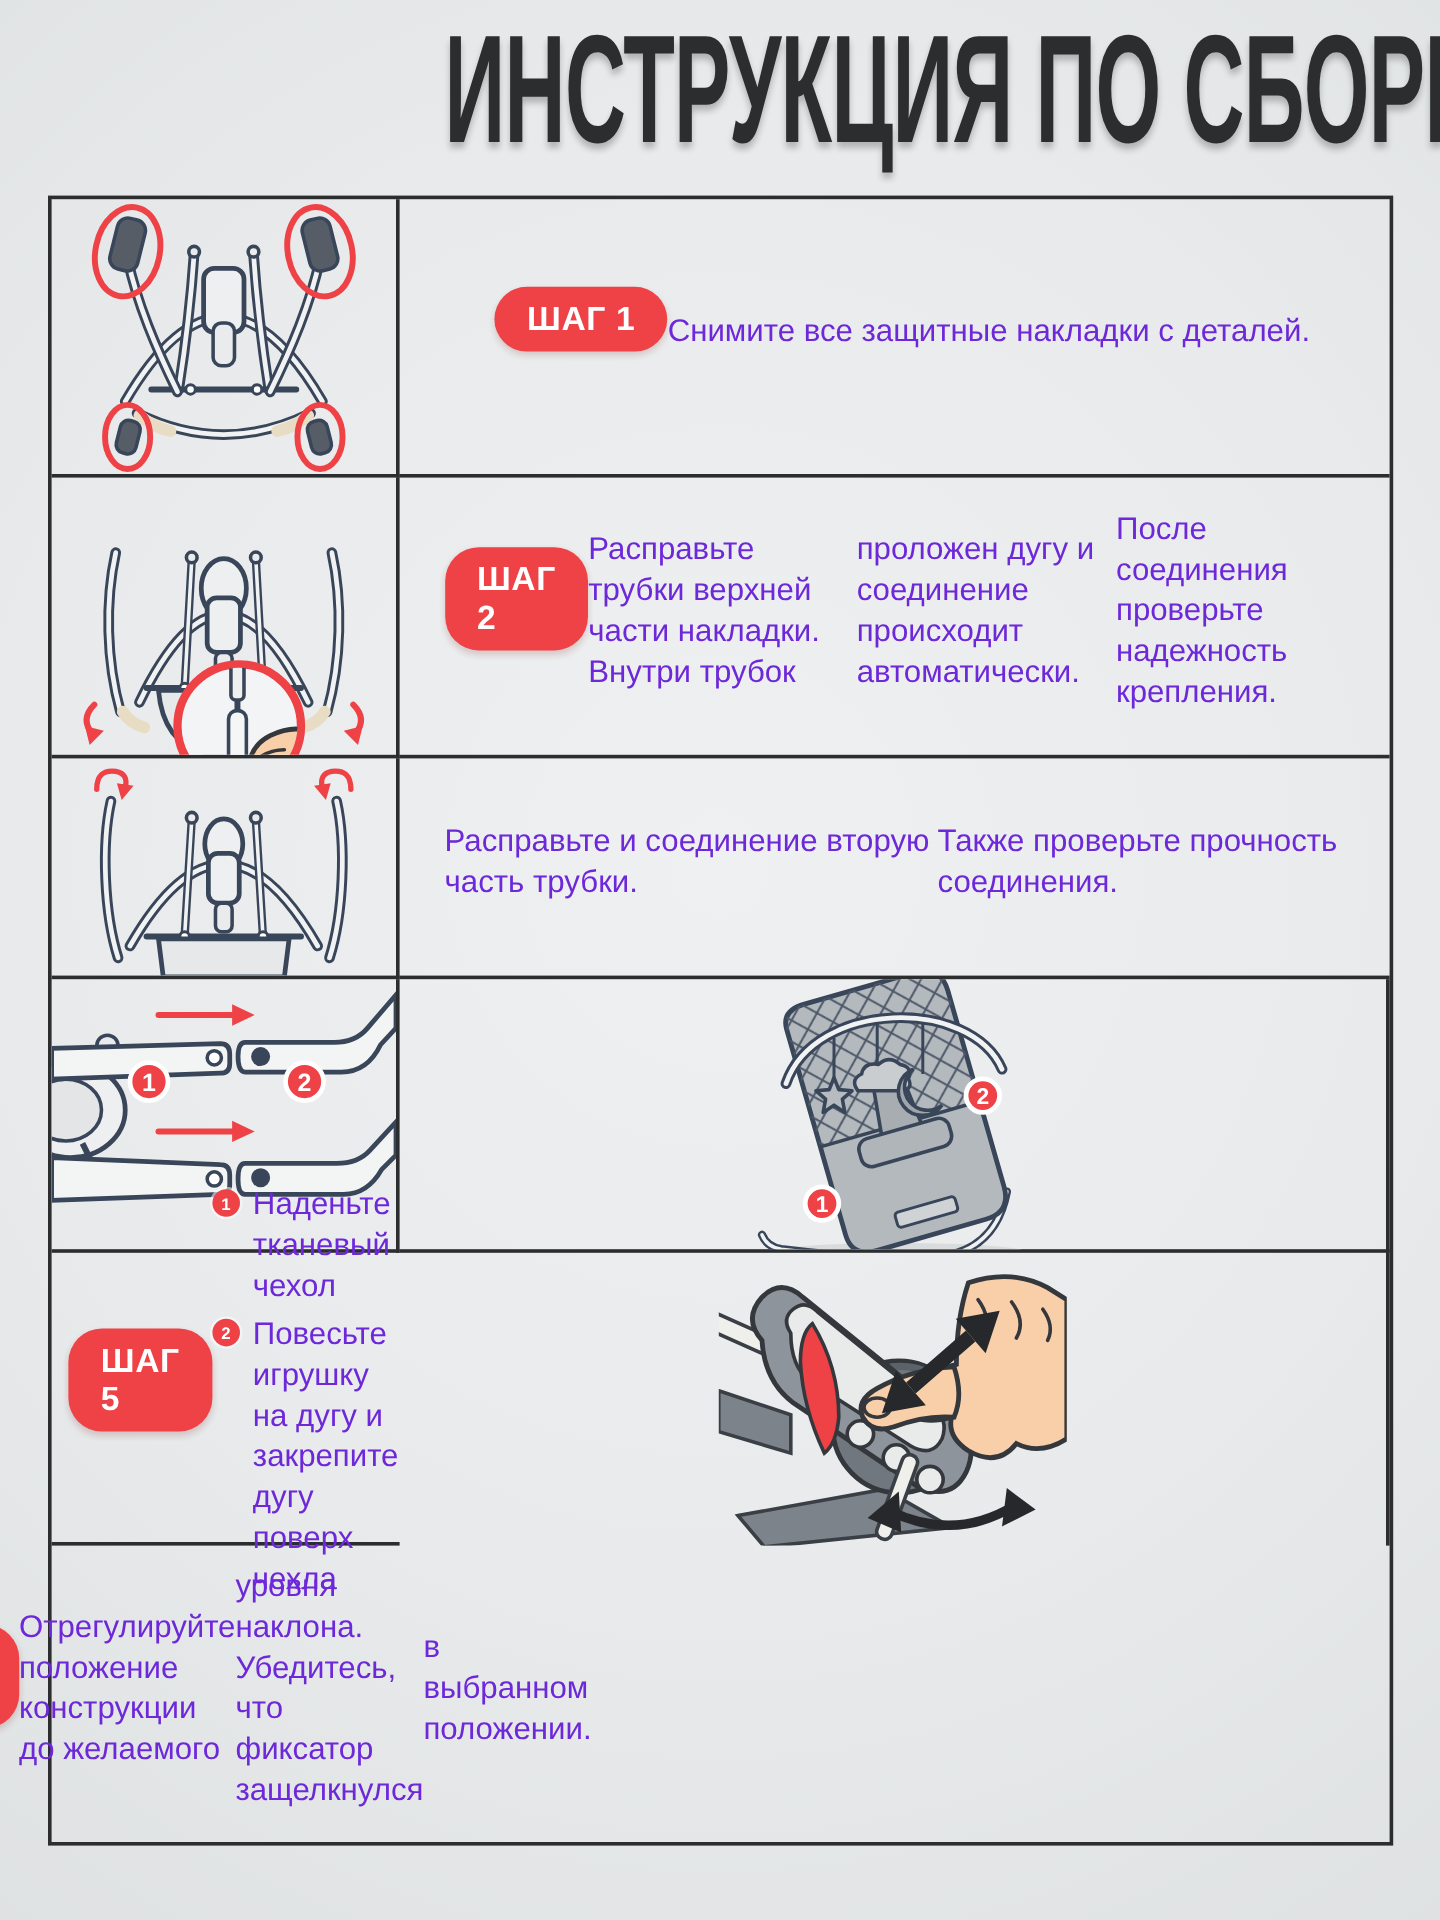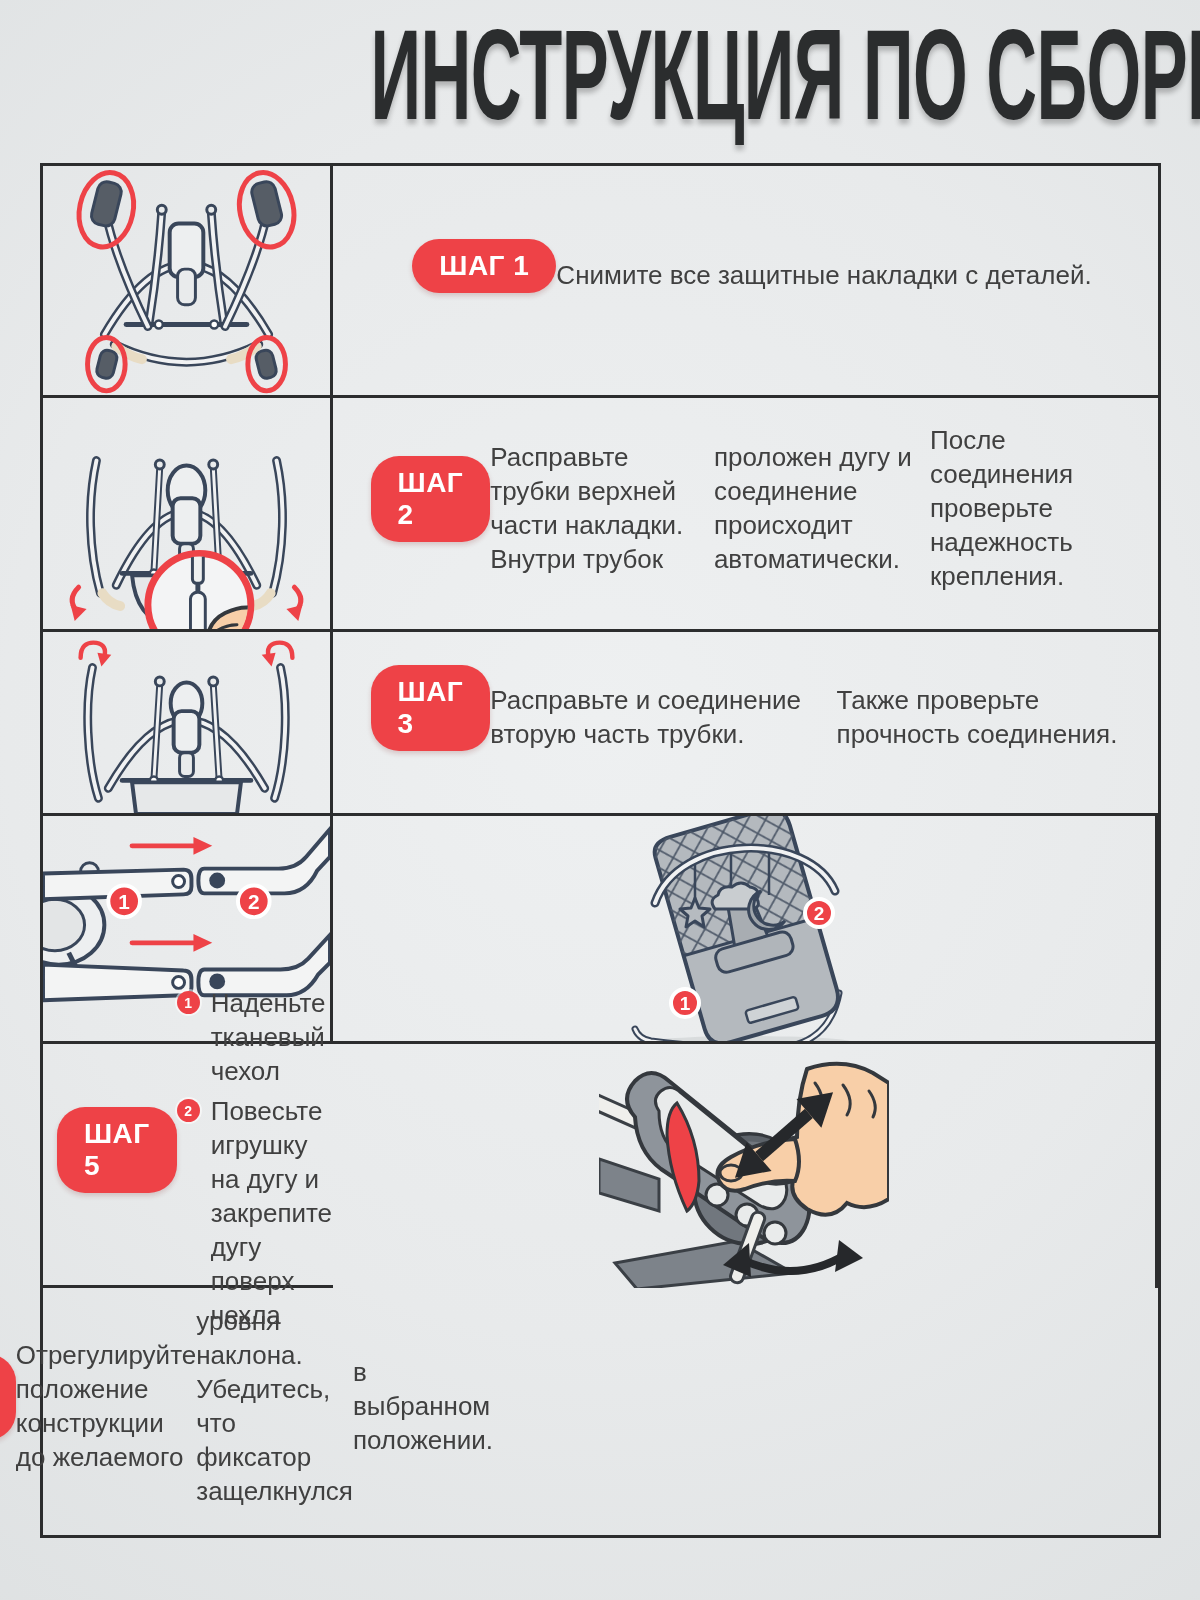--- a/index.html
+++ b/index.html
@@ -30,21 +30,21 @@
   .illus { border-right:3px solid #2c2d2e; display:flex; align-items:center; justify-content:center; overflow:hidden; }
   .rb { border-bottom:3px solid #2c2d2e; }
   .txt { display:flex; flex-direction:row; justify-content:center; align-items:center; padding:10px 24px 21px 38px; }
   .badge {
     display:inline-flex; align-items:center; justify-content:center;
     background:#ee4247; color:#fff; font-weight:700; font-size:28px;
     padding:11px 27px; border-radius:28px; letter-spacing:0.5px;
     box-shadow:0 3px 5px rgba(120,20,20,0.18);
     margin-bottom:18px;
   }
-  .line { font-size:26px; line-height:34px; color:#404040; }
+  .line { font-size:26px; line-height:34px; color:#6d28d9; }
   .bullets { display:flex; flex-direction:column; gap:6px; }
   .bullet { display:flex; align-items:flex-start; gap:11px; font-size:26px; line-height:34px; }
   .mini-num {
     flex:0 0 auto; width:23px; height:23px; margin-top:5px;
     background:#ee4247; color:#fff; border-radius:50%;
     display:inline-flex; align-items:center; justify-content:center;
     font-size:14px; font-weight:700;
     box-shadow:0 0 0 2px rgba(255,255,255,0.55);
   }
   svg { display:block; }
@@ -187,21 +187,20 @@
         <ellipse cx="145" cy="72" rx="16" ry="21" class="part"></ellipse>
         <rect x="132" y="80" width="26" height="42" rx="8" class="part"></rect>
         <rect x="138" y="122" width="14" height="24" rx="5" class="part3"></rect>
         <path class="bar" d="M80,150 L210,150"></path>
         <circle cx="112" cy="150" r="4" fill="#fff" stroke="#39465a" stroke-width="2.5"></circle>
         <circle cx="178" cy="150" r="4" fill="#fff" stroke="#39465a" stroke-width="2.5"></circle>
         <path d="M90,152 L200,152 L196,184 L94,184 Z" fill="#e6e8e9" stroke="#39465a" stroke-width="4"></path>
       </svg>
     </div>
     <div class="cell txt rb">
-      <div class="badge">ШАГ 3</div>
       <div class="line">Расправьте и соединение вторую часть трубки.</div>
       <div class="line">Также проверьте прочность соединения.</div>
     </div>
 
     <div class="cell illus rb">
       <svg width="290" height="228" viewBox="0 0 290 228">
         <ellipse cx="16" cy="110" rx="46" ry="40" class="part"></ellipse>
         <ellipse cx="12" cy="110" rx="30" ry="26" fill="#e3e5e6" stroke="#39465a" stroke-width="3"></ellipse>
         <line x1="34" y1="80" x2="44" y2="62" stroke="#39465a" stroke-width="5"></line>
         <circle cx="47" cy="56" r="9" class="part3"></circle>

